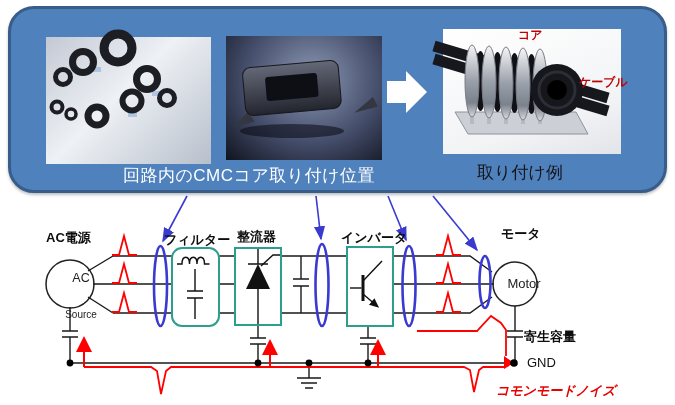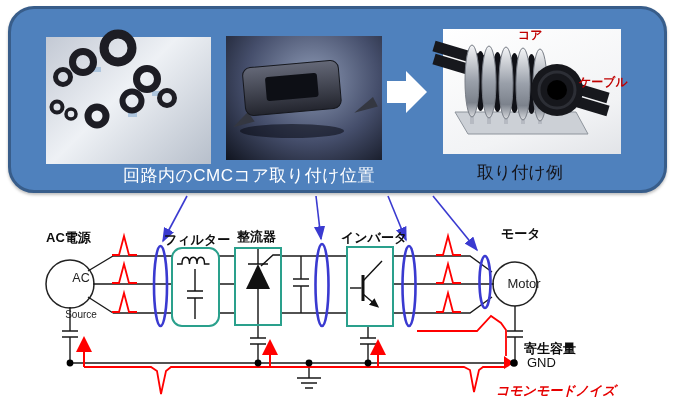--- a/index.html
+++ b/index.html
@@ -23,21 +23,21 @@
   .photo-label{color:#c00000;font-size:12px;font-weight:bold;}
   .lbl-core{left:518px;top:27px;}
   .lbl-cable{left:579px;top:74px;}
   
   .clabel{font-size:13px;font-weight:bold;color:#0d0d0d;white-space:nowrap;}
   .lbl-ac{left:46px;top:229px;}
   .lbl-filter{left:164px;top:231px;}
   .lbl-rect{left:237px;top:228px;text-align:center;}
   .lbl-inv{left:341px;top:229px;}
   .lbl-motor{left:501px;top:225px;}
-  .lbl-para{left:524px;top:340px;text-align:right;}
+  .lbl-para{left:524px;top:328px;text-align:right;}
   .lbl-gnd{left:527px;top:355px;font-weight:normal;color:#111;}
   .lbl-noise{left:496px;top:382px;color:#e60000;font-style:italic;}
   .circle-text{text-align:center;color:#222;line-height:1.05;padding-left:11px;}
   .ac-text{left:46px;top:272px;width:48px;font-size:12.5px;}
   .ac-text .sub{font-size:10px;margin-top:25px;}
   .motor-text{left:493px;top:277px;width:40px;font-size:13px;}
   svg.overlay{position:absolute;left:0;top:0;z-index:10;pointer-events:none;}
   .txt{position:absolute;z-index:20;}
 </style>
 </head>

